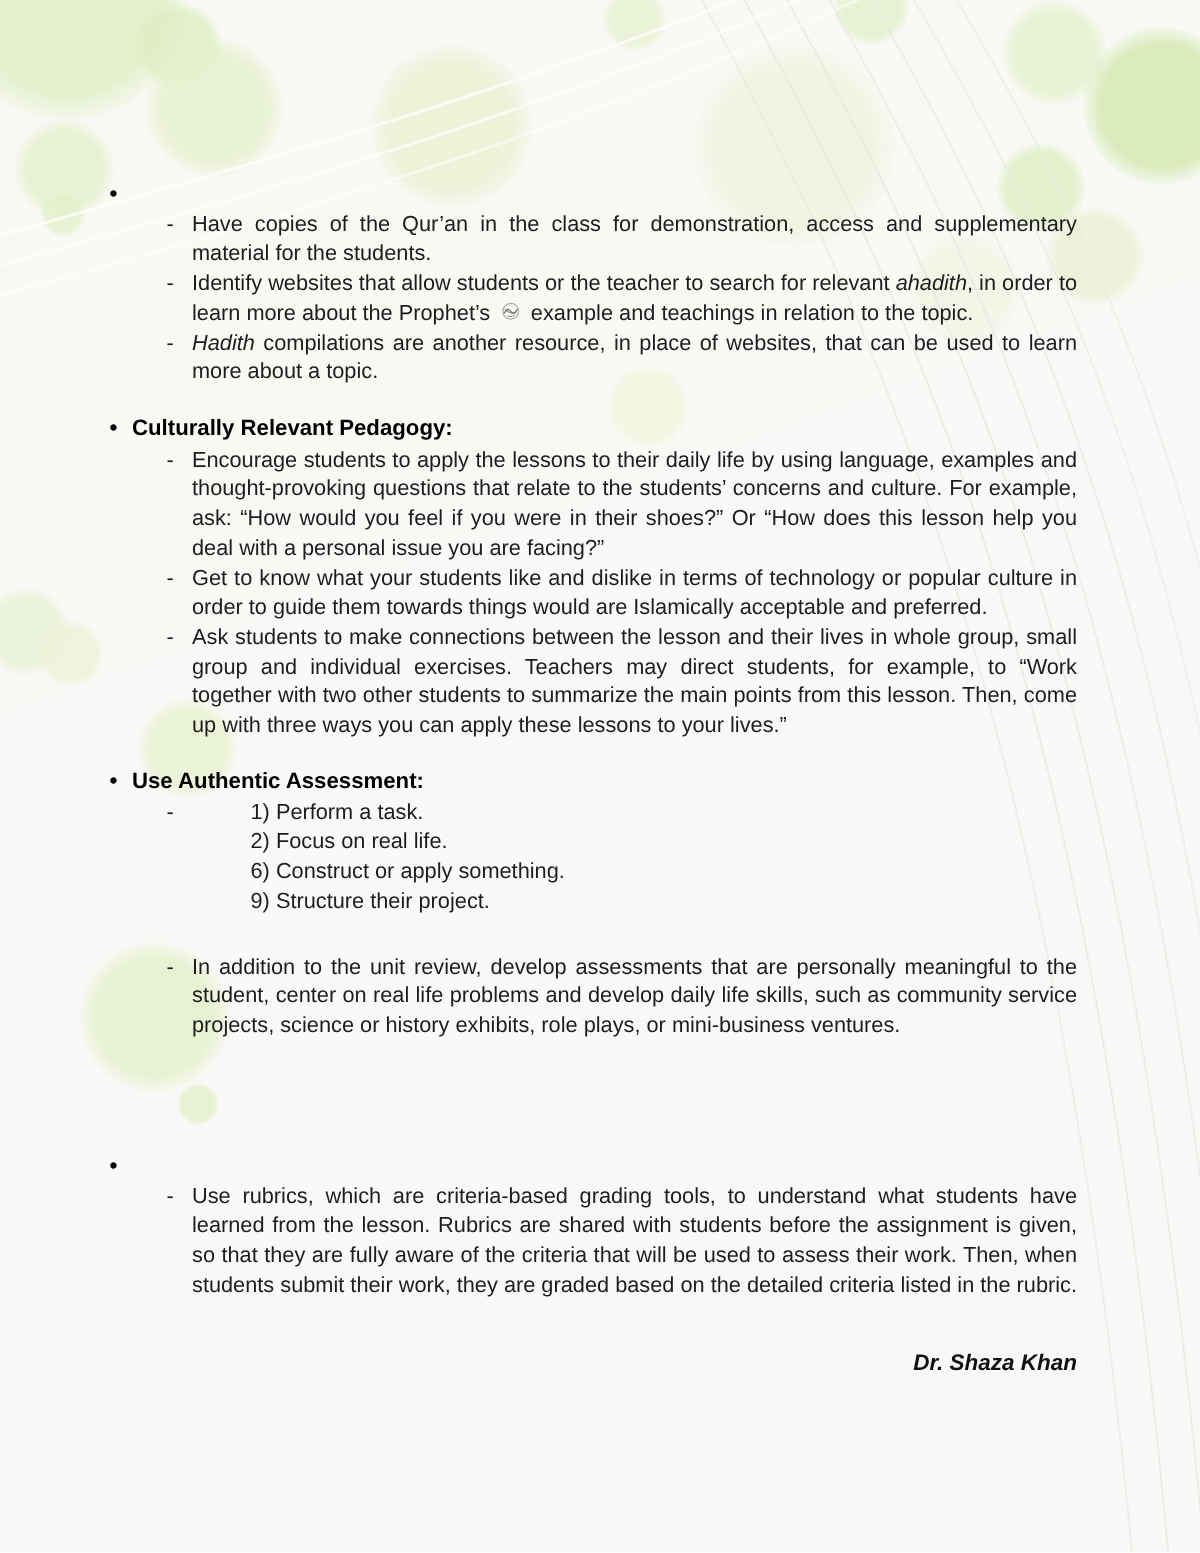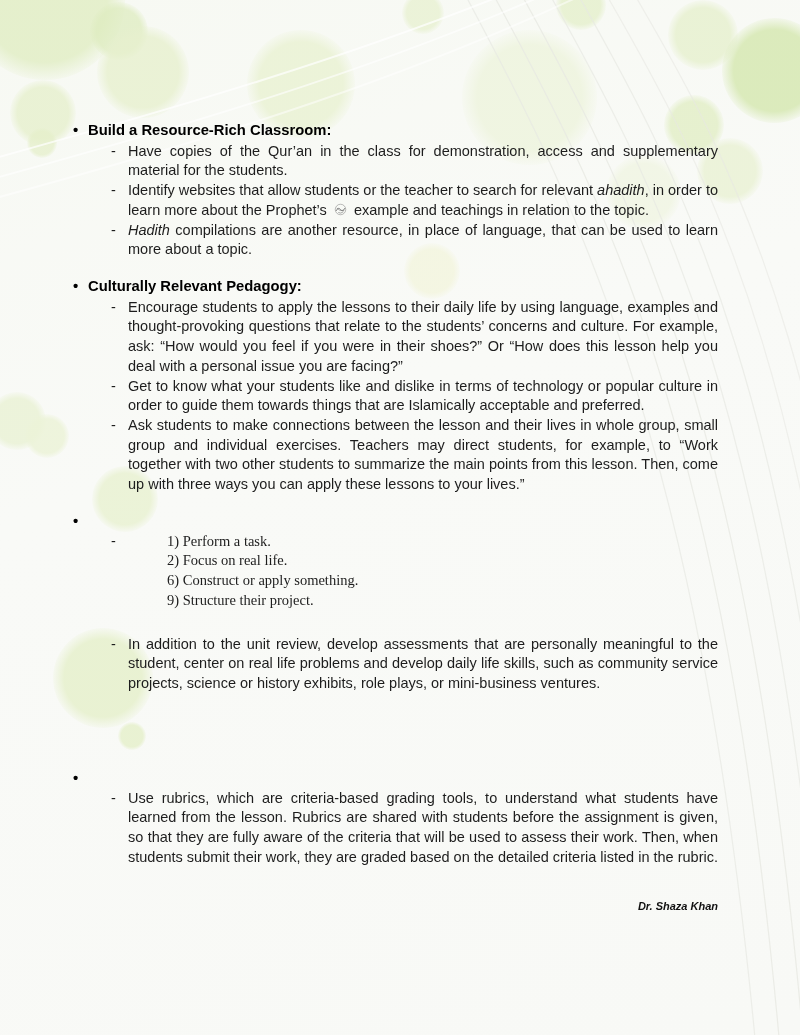--- a/index.html
+++ b/index.html
@@ -19,27 +19,27 @@
   
   .content{position:absolute; left:73px; top:0; width:645px; font-size:14.5px; line-height:19.7px;}
   .sec{position:absolute; left:0; width:645px;}
   .sec1{top:120px;} .sec2{top:276px;} .sec3{top:511px;} .sec4{top:768px;}
   .heading{display:flex; align-items:baseline; font-weight:bold; color:#000; margin:0 0 1px 0; font-size:14.8px;}
   .bullet{width:15px; flex:0 0 15px; font-size:15px;}
   .item{position:relative; padding-left:55px;}
   .item .dash{position:absolute; left:38px; top:0;}
   .para{margin:0; text-align:justify;}
   .para em{}
-  .sublist{margin-left:39px;font-family:Liberation Serif, serif;}
+  .sublist{margin-left:39px;}
   .subline{white-space:nowrap;}
   .spaced{margin-top:24px;}
   .pbuh{display:inline-block; vertical-align:-2px; margin:0 2px; line-height:0;}
   .signature{
     position:absolute; top:900px; right:82px;
-    font-weight:bold; font-style:italic; font-size:11px; color:#111;
+    font-weight:bold; font-style:italic; font-size:15px; color:#111;
   }
 </style>
 </head>
 <body>
 
 <div class="page">
 
   <div class="decor">
     <div class="circle" style="left:-35px;top:-80px;width:160px;height:160px;--c:rgba(226,238,198,.85)"></div>
     <div class="circle" style="left:90px;top:2px;width:58px;height:58px;--c:rgba(222,236,192,.75)"></div>
@@ -78,65 +78,65 @@
         <path d="M-30,205 C190,146 390,85 580,-4" opacity="0.5"></path>
       </g>
     </svg>
   </div>
 
   <div class="content">
 
     <section class="sec sec1">
       <div class="heading">
         <span class="bullet">•</span>
-        <span>Build a Resource-Rich Classroom:</span>
       </div>
       <div class="item">
         <span class="dash">-</span>
         <p class="para"><span>Have copies of the Qur’an in the class for demonstration, access and supplementary material for the students.</span></p>
       </div>
       <div class="item">
         <span class="dash">-</span>
         <p class="para"><span>Identify websites that allow students or the teacher to search for relevant </span><em>ahadith</em><span>, in order to learn more about the Prophet’s </span><span class="pbuh"><svg width="15" height="15" viewBox="0 0 20 20">
                 <g fill="none" stroke="#6d6d6d" stroke-width="1.1">
                   <circle cx="10" cy="10" r="7" opacity="0.55"></circle>
                   <path d="M4,12 q3,-6 6,-2 t6,-2"></path>
                   <path d="M5,8 q4,5 10,3" opacity="0.7"></path>
                   <path d="M7,14 q3,2 7,-1" opacity="0.7"></path>
                 </g>
               </svg></span><span> example and teachings in relation to the topic.</span></p>
       </div>
       <div class="item">
         <span class="dash">-</span>
-        <p class="para"><em>Hadith</em><span> compilations are another resource, in place of language, that can be used to learn more about a topic.</span></p>
+        <p class="para"><em>Hadith</em><span> compilations are another resource, in place of websites, that can be used to learn more about a topic.</span></p>
       </div>
     </section>
 
     <section class="sec sec2">
       <div class="heading">
         <span class="bullet">•</span>
         <span>Culturally Relevant Pedagogy:</span>
       </div>
       <div class="item">
         <span class="dash">-</span>
         <p class="para"><span>Encourage students to apply the lessons to their daily life by using language, examples and thought-provoking questions that relate to the students’ concerns and culture. For example, ask: “How would you feel if you were in their shoes?” Or “How does this lesson help you deal with a personal issue you are facing?”</span></p>
       </div>
       <div class="item">
         <span class="dash">-</span>
-        <p class="para"><span>Get to know what your students like and dislike in terms of technology or popular culture in order to guide them towards things that are Islamically acceptable and preferred.</span></p>
+        <p class="para"><span>Get to know what your students like and dislike in terms of technology or popular culture in order to guide them towards things would are Islamically acceptable and preferred.</span></p>
       </div>
       <div class="item">
         <span class="dash">-</span>
         <p class="para"><span>Ask students to make connections between the lesson and their lives in whole group, small group and individual exercises. Teachers may direct students, for example, to “Work together with two other students to summarize the main points from this lesson. Then, come up with three ways you can apply these lessons to your lives.”</span></p>
       </div>
     </section>
 
     <section class="sec sec3">
       <div class="heading">
         <span class="bullet">•</span>
+        <span>Use Authentic Assessment:</span>
       </div>
       <div class="item">
         <span class="dash">-</span>
         <div class="sublist">
           <div class="subline">1) Perform a task.</div>
           <div class="subline">2) Focus on real life.</div>
           <div class="subline">6) Construct or apply something.</div>
           <div class="subline">9) Structure their project.</div>
         </div>
       </div>

